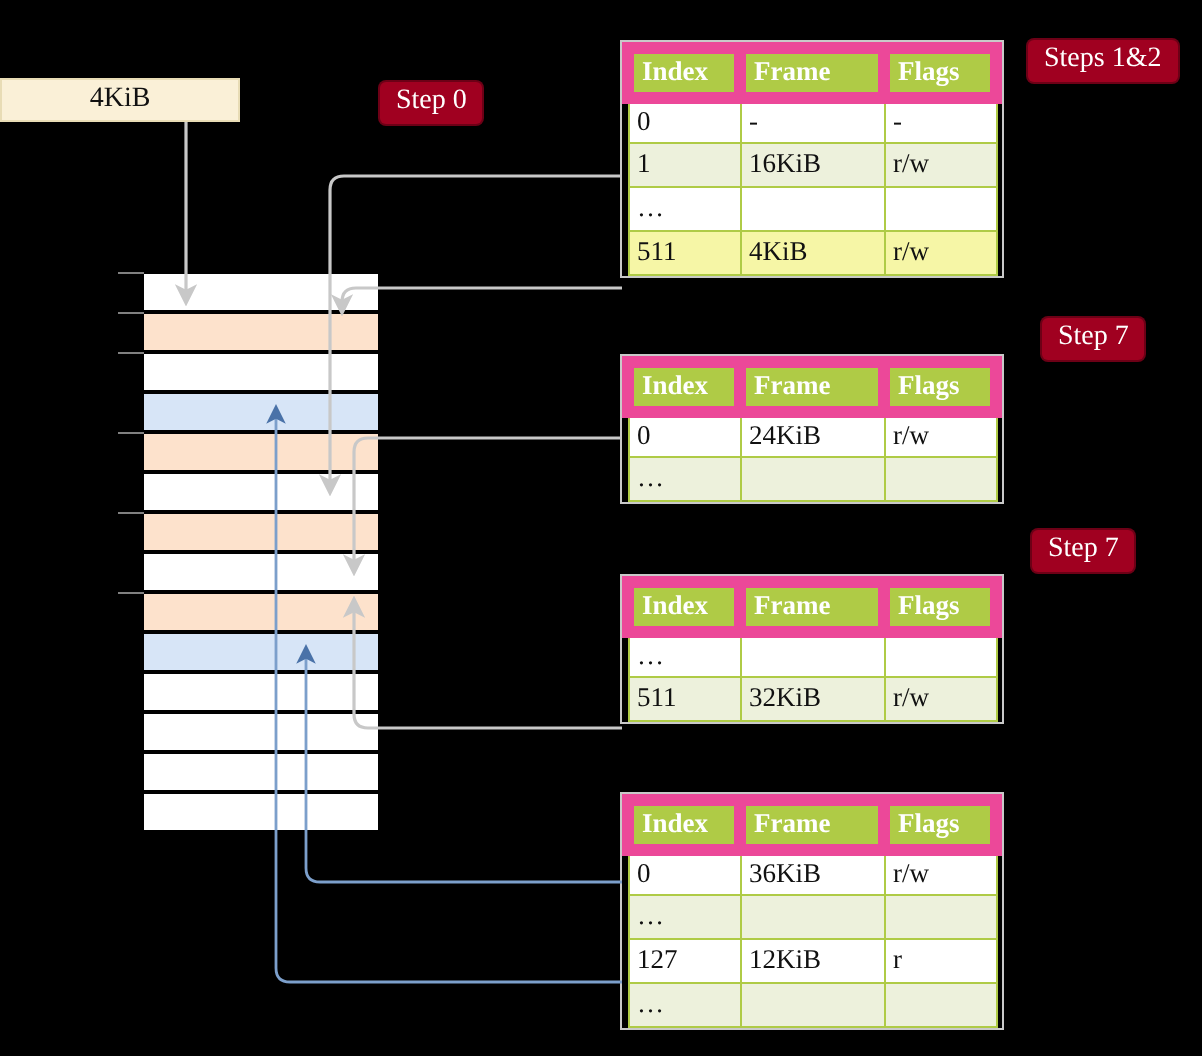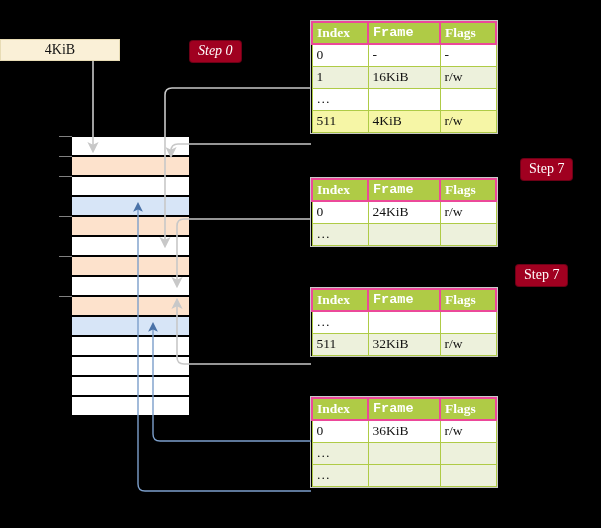--- a/index.html
+++ b/index.html
@@ -60,44 +60,45 @@
     color:#111;
     height:22px;
     box-sizing:border-box;
     font-weight:normal;
     vertical-align:middle;
   }
   .ptable th{
     background:#AFCB46;
     color:#ffffff;
     font-weight:bold;
-    border:2px solid #ec4899;
+    border:6px solid #ec4899;
   }
   .ptable td.c-idx{width:56px;}
   .ptable td.c-frm{width:72px;}
   .ptable td.c-flg{width:56px;}
   .ptable th.c-idx{width:56px;}
-  .ptable th.c-frm{width:72px;font-family:Liberation Mono, monospace;}
+  .ptable th.c-frm{width:72px;}
   .ptable th.c-flg{width:56px;}
   .ptable tr.odd td{background:#ffffff;}
   .ptable tr.even td{background:#EDF1DC;}
   .ptable tr.hi td{background:#F6F6A6;}
   .ellip{letter-spacing:1px;}
 
   
   .wires{position:absolute;left:0;top:0;width:601px;height:528px;
          pointer-events:none;}
 </style>
 </head>
 <body>
 
 <div class="stage">
 
-
-  <div class="step-label" style="left:190px;top:41px;font-style:italic;">Step 0</div>
+  <div class="step-label" style="left:514px;top:20px;">Steps 1&amp;2</div>
+
+  <div class="step-label" style="left:190px;top:41px;">Step 0</div>
 
   <div class="step-label" style="left:521px;top:159px;">Step 7</div>
 
   <div class="step-label" style="left:516px;top:265px;">Step 7</div>
 
   <div class="addr-box" style="left:0px;top:39px;width:120px;height:22px;">4KiB</div>
 
   <div class="mem-col" style="left:71px;top:136px;width:119px;height:280px;">
     <div class="mem-cell" style="top:0px;  width:119px;height:20px;"></div>
     <div class="mem-cell peach" style="top:20px; width:119px;height:20px;"></div>
@@ -210,20 +211,25 @@
       <tr class="odd">
         <td class="c-idx">0</td>
         <td class="c-frm">36KiB</td>
         <td class="c-flg">r/w</td>
       </tr>
       <tr class="even">
         <td class="c-idx ellip">…</td>
         <td class="c-frm"></td>
         <td class="c-flg"></td>
       </tr>
+      <tr class="odd">
+        <td class="c-idx">127</td>
+        <td class="c-frm">12KiB</td>
+        <td class="c-flg">r</td>
+      </tr>
       <tr class="even">
         <td class="c-idx ellip">…</td>
         <td class="c-frm"></td>
         <td class="c-flg"></td>
       </tr>
     </tbody>
   </table>
 
   <svg class="wires" viewBox="0 0 601 528">
     <defs>

